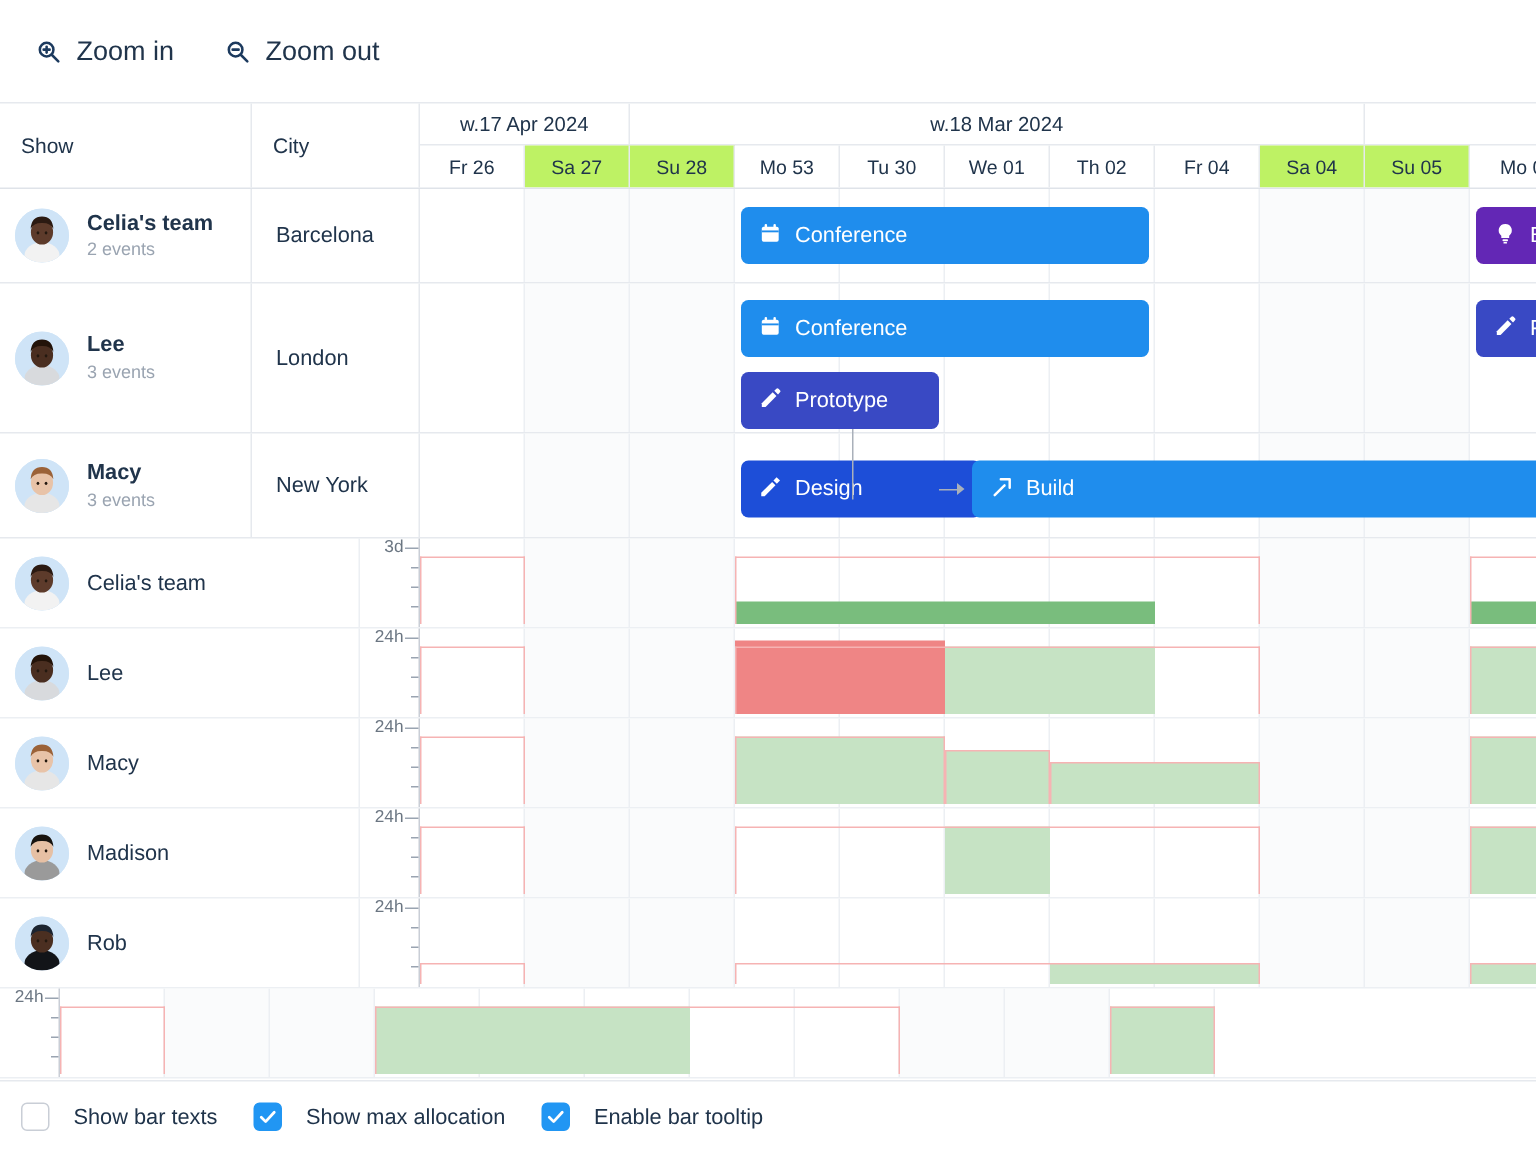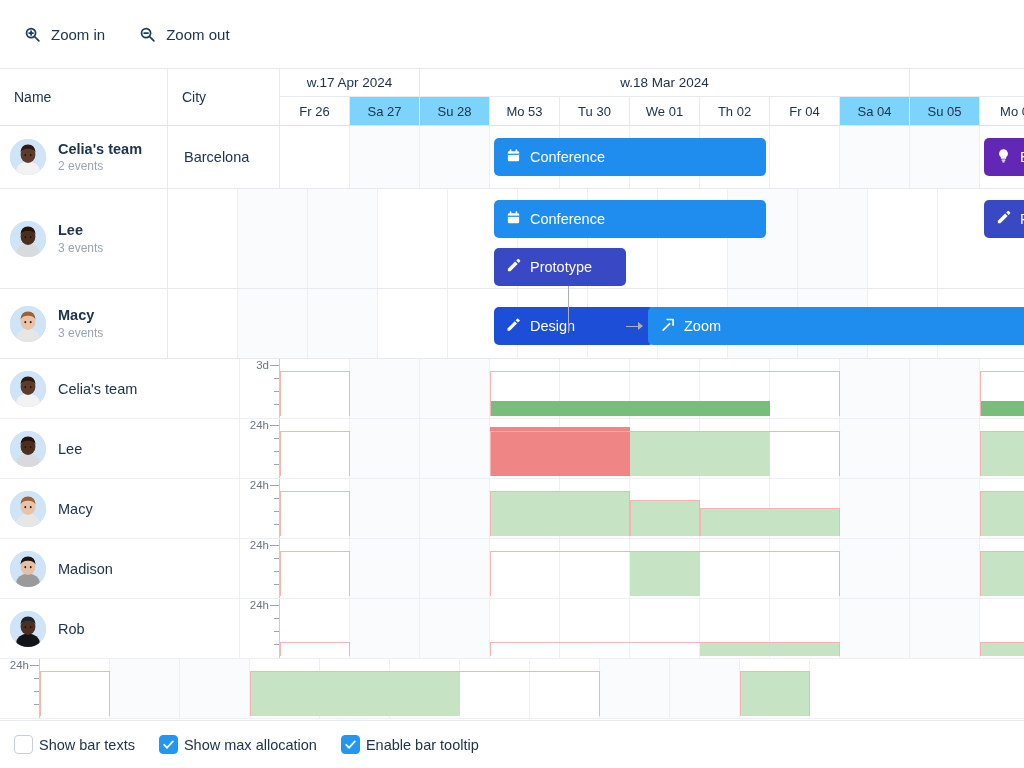--- a/index.html
+++ b/index.html
@@ -10,21 +10,21 @@
     color:#20344b;
     -webkit-font-smoothing:antialiased;
   }
   .app{position:relative;width:1024px;height:768px;display:flex;flex-direction:column;}
 
   
   .toolbar{height:68px;flex:0 0 68px;display:flex;align-items:center;gap:34px;
            padding:0 24px;background:#fff;box-sizing:border-box;}
   .tbtn{display:flex;align-items:center;gap:10px;font-size:15px;color:#20344b;
         cursor:pointer;background:none;border:none;padding:0;font-family:inherit;}
-  .tbtn .lbl{font-size:15px;color:#20344b;}
+  .tbtn .lbl{font-size:18px;color:#20344b;}
   .mgicon{width:17px;height:17px;display:block;}
 
   
   .gridwrap{flex:1 1 auto;position:relative;overflow:hidden;}
 
   
   .colname{width:168px;flex:0 0 168px;}
   .colcity{width:112px;flex:0 0 112px;}
   .timeline{flex:1 1 auto;position:relative;overflow:hidden;}
 
@@ -33,21 +33,21 @@
        background:#fff;box-sizing:border-box;}
   .hdr .colname,.hdr .colcity{display:flex;align-items:center;padding-left:14px;
        font-size:14px;font-weight:400;color:#20344b;border-right:1px solid #e6e9ee;box-sizing:border-box;}
   .hdr .timeline{display:flex;flex-direction:column;text-align:right;}
   .wkrow{height:29px;display:flex;border-bottom:1px solid #e6e9ee;box-sizing:border-box;}
   .wkcell{display:flex;align-items:center;justify-content:center;font-size:13.5px;
           color:#20344b;border-right:1px solid #e6e9ee;box-sizing:border-box;white-space:nowrap;}
   .dayrow{height:29px;display:flex;box-sizing:border-box;}
   .daycell{width:70px;flex:0 0 70px;display:flex;align-items:center;justify-content:center;
            font-size:13px;color:#20344b;border-right:1px solid #e6e9ee;box-sizing:border-box;white-space:nowrap;}
-  .daycell.we{background:#7dd3fc;}
+  .daycell.we{background:#bef264;}
 
   
   .tasksec{background:#fff;}
   .trow{display:flex;border-bottom:1px solid #e6e9ee;box-sizing:border-box;position:relative;}
   .trow .colname{display:flex;align-items:center;gap:12px;padding-left:10px;
        border-right:1px solid #e6e9ee;box-sizing:border-box;}
   .trow .colcity{display:flex;align-items:center;padding-left:16px;font-size:14.5px;color:#20344b;
        border-right:1px solid #e6e9ee;box-sizing:border-box;}
   .nm{display:flex;flex-direction:column;justify-content:center;line-height:1.25;}
   .nm .n1{font-size:14.5px;font-weight:700;color:#20344b;}
@@ -84,21 +84,21 @@
   .haxis .tk{position:absolute;right:1px;height:1px;background:#9aa4b1;}
   .haxis .tklbl{position:absolute;right:11px;font-size:11.5px;color:#6b7682;
         transform:translateY(-50%);white-space:nowrap;}
   .hplot{flex:1 1 auto;position:relative;overflow:hidden;}
   .alloc{position:absolute;box-sizing:border-box;}
   .maxline{position:absolute;box-sizing:border-box;border:1.5px solid #f6b3b3;border-bottom:none;}
 
   
   .footer{height:48px;flex:0 0 48px;display:flex;align-items:center;gap:0;padding:0 14px;
           border-top:1px solid #e6e9ee;background:#fff;box-sizing:border-box;}
-  .cbwrap{display:flex;align-items:center;gap:6px;margin-right:24px;cursor:pointer;}
+  .cbwrap{display:flex;align-items:center;gap:16px;margin-right:24px;cursor:pointer;}
   .cb{width:19px;height:19px;border-radius:4px;border:1.5px solid #c9ced6;background:#fff;
       box-sizing:border-box;display:flex;align-items:center;justify-content:center;flex:0 0 19px;}
   .cb.on{background:#2196f3;border-color:#2196f3;}
   .cb svg{width:13px;height:13px;display:none;}
   .cb.on svg{display:block;}
   .cblbl{font-size:14.5px;color:#20344b;}
 </style>
 </head>
 <body>
 
@@ -122,21 +122,21 @@
           <circle cx="10" cy="10" r="6.4" fill="none"></circle>
           <line x1="14.8" y1="14.8" x2="21" y2="21" stroke-linecap="round"></line>
           <line x1="7.2" y1="10" x2="12.8" y2="10" stroke-linecap="round"></line>
         </svg>
       </span>
       <span class="lbl">Zoom out</span>
     </button>
   </div>
 
   <div class="hdr">
-    <div class="colname">Name</div>
+    <div class="colname">Show</div>
     <div class="colcity">City</div>
     <div class="timeline">
       <div class="wkrow" id="week-row">
           <div class="wkcell" style="width: 140px; flex: 0 0 140px;">w.17 Apr 2024</div>
           <div class="wkcell" style="width: 490px; flex: 0 0 490px;">w.18 Mar 2024</div>
           <div class="wkcell" style="width: 140px; flex: 0 0 140px;"></div>
         </div>
       <div class="dayrow" id="day-row">
           <div class="daycell">Fr 26</div>
           <div class="daycell we">Sa 27</div>
@@ -199,20 +199,21 @@
                 <path d="M11.6 15 q0.6 -9 8.4 -9 q7.8 0 8.4 9 q-2.2 -4.4 -8.4 -4.2 q-6.2 -0.2 -8.4 4.2 z" fill="#231309"></path>
                 <ellipse cx="17" cy="18" rx="1" ry="1.2" fill="#23180f"></ellipse>
                 <ellipse cx="23" cy="18" rx="1" ry="1.2" fill="#23180f"></ellipse>
               </svg>
             </div>
             <div class="nm">
               <span class="n1">Lee</span>
               <span class="n2">3 events</span>
             </div>
           </div>
+          <div class="colcity">London</div>
           <div class="timeline">
             <div class="stripes">
               <div class="stripe"></div>
               <div class="stripe we"></div>
               <div class="stripe we"></div>
               <div class="stripe"></div>
               <div class="stripe"></div>
               <div class="stripe"></div>
               <div class="stripe"></div>
               <div class="stripe"></div>
@@ -232,20 +233,21 @@
                 <path d="M11.6 15 q0.6 -9 8.4 -9 q7.8 0 8.4 9 q-2.2 -4.4 -8.4 -4.2 q-6.2 -0.2 -8.4 4.2 z" fill="#9b6238"></path>
                 <ellipse cx="17" cy="18" rx="1" ry="1.2" fill="#23180f"></ellipse>
                 <ellipse cx="23" cy="18" rx="1" ry="1.2" fill="#23180f"></ellipse>
               </svg>
             </div>
             <div class="nm">
               <span class="n1">Macy</span>
               <span class="n2">3 events</span>
             </div>
           </div>
+          <div class="colcity">New York</div>
           <div class="timeline">
             <div class="stripes">
               <div class="stripe"></div>
               <div class="stripe we"></div>
               <div class="stripe we"></div>
               <div class="stripe"></div>
               <div class="stripe"></div>
               <div class="stripe"></div>
               <div class="stripe"></div>
               <div class="stripe"></div>
@@ -301,21 +303,21 @@
                 <path d="M2.4 18.4 L14 6.8 l3.6 3.6 L6 22 H2.4 z"></path>
                 <path d="M15.4 5.2 l3.4-3.4 3.6 3.6 -3.4 3.4 z"></path>
               </svg></span>
             <span class="btxt">Design</span>
           </div>
           <div class="bar" style="left: 368px; width: 468px; top: 181px; background: rgb(31, 141, 237); pointer-events: auto;">
             <span><svg viewBox="0 0 24 24" fill="none" stroke="#fff" stroke-width="2.6" stroke-linecap="round" stroke-linejoin="round">
                 <path d="M5 21 L15.5 10.5"></path>
                 <path d="M11.5 4 L21 4 L21 13"></path>
               </svg></span>
-            <span class="btxt">Zoom</span>
+            <span class="btxt">Build</span>
           </div>
           <div class="deplink" style="left: 288px; top: 160px; width: 1px; height: 47px;"></div>
           <div class="deplink" style="left: 346px; top: 200px; width: 12px; height: 1px;"></div>
           <div class="arrw" style="left: 358px; top: 196px;"></div>
         </div>
       </div>
     <div class="histsec" id="hist-section">
         <div class="hrow">
           <div class="hname">
             <div class="av">

